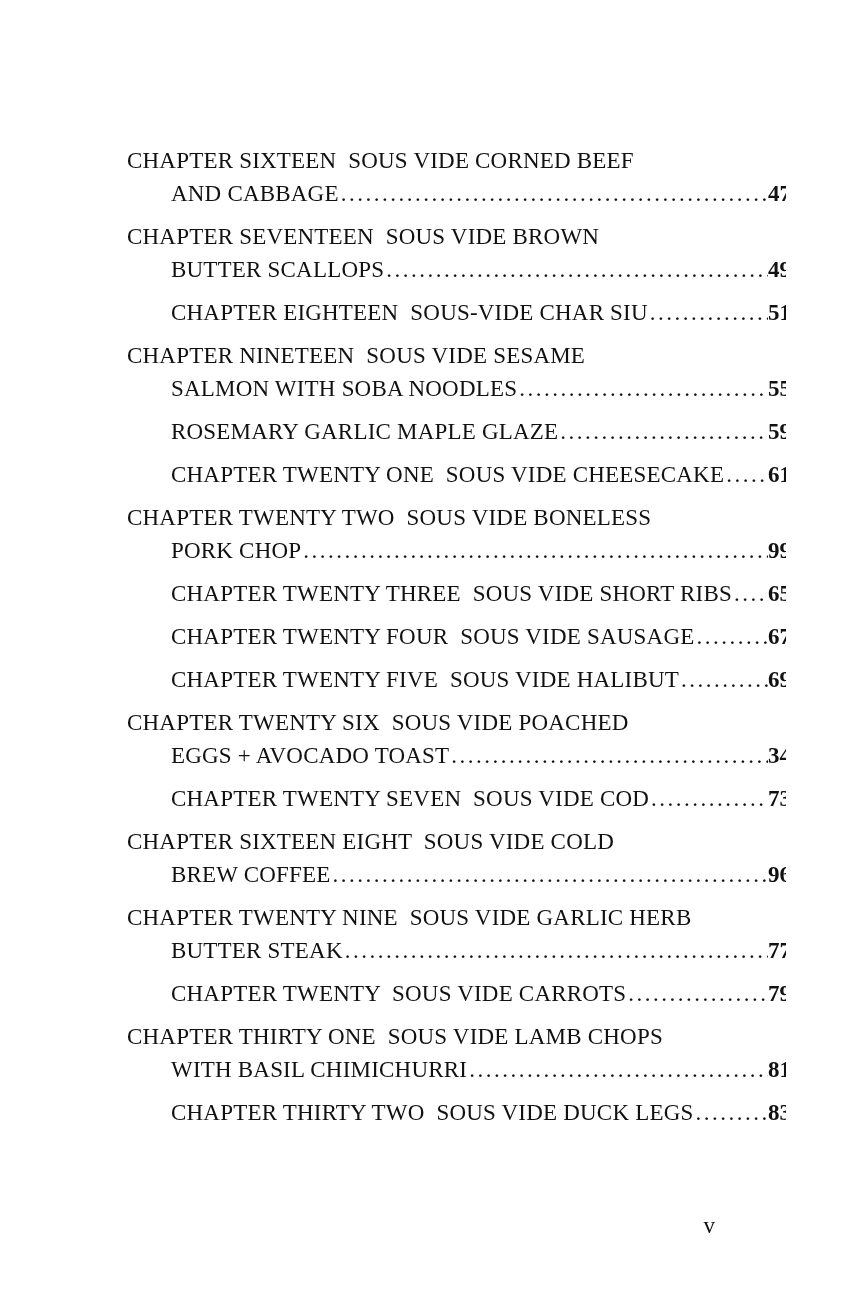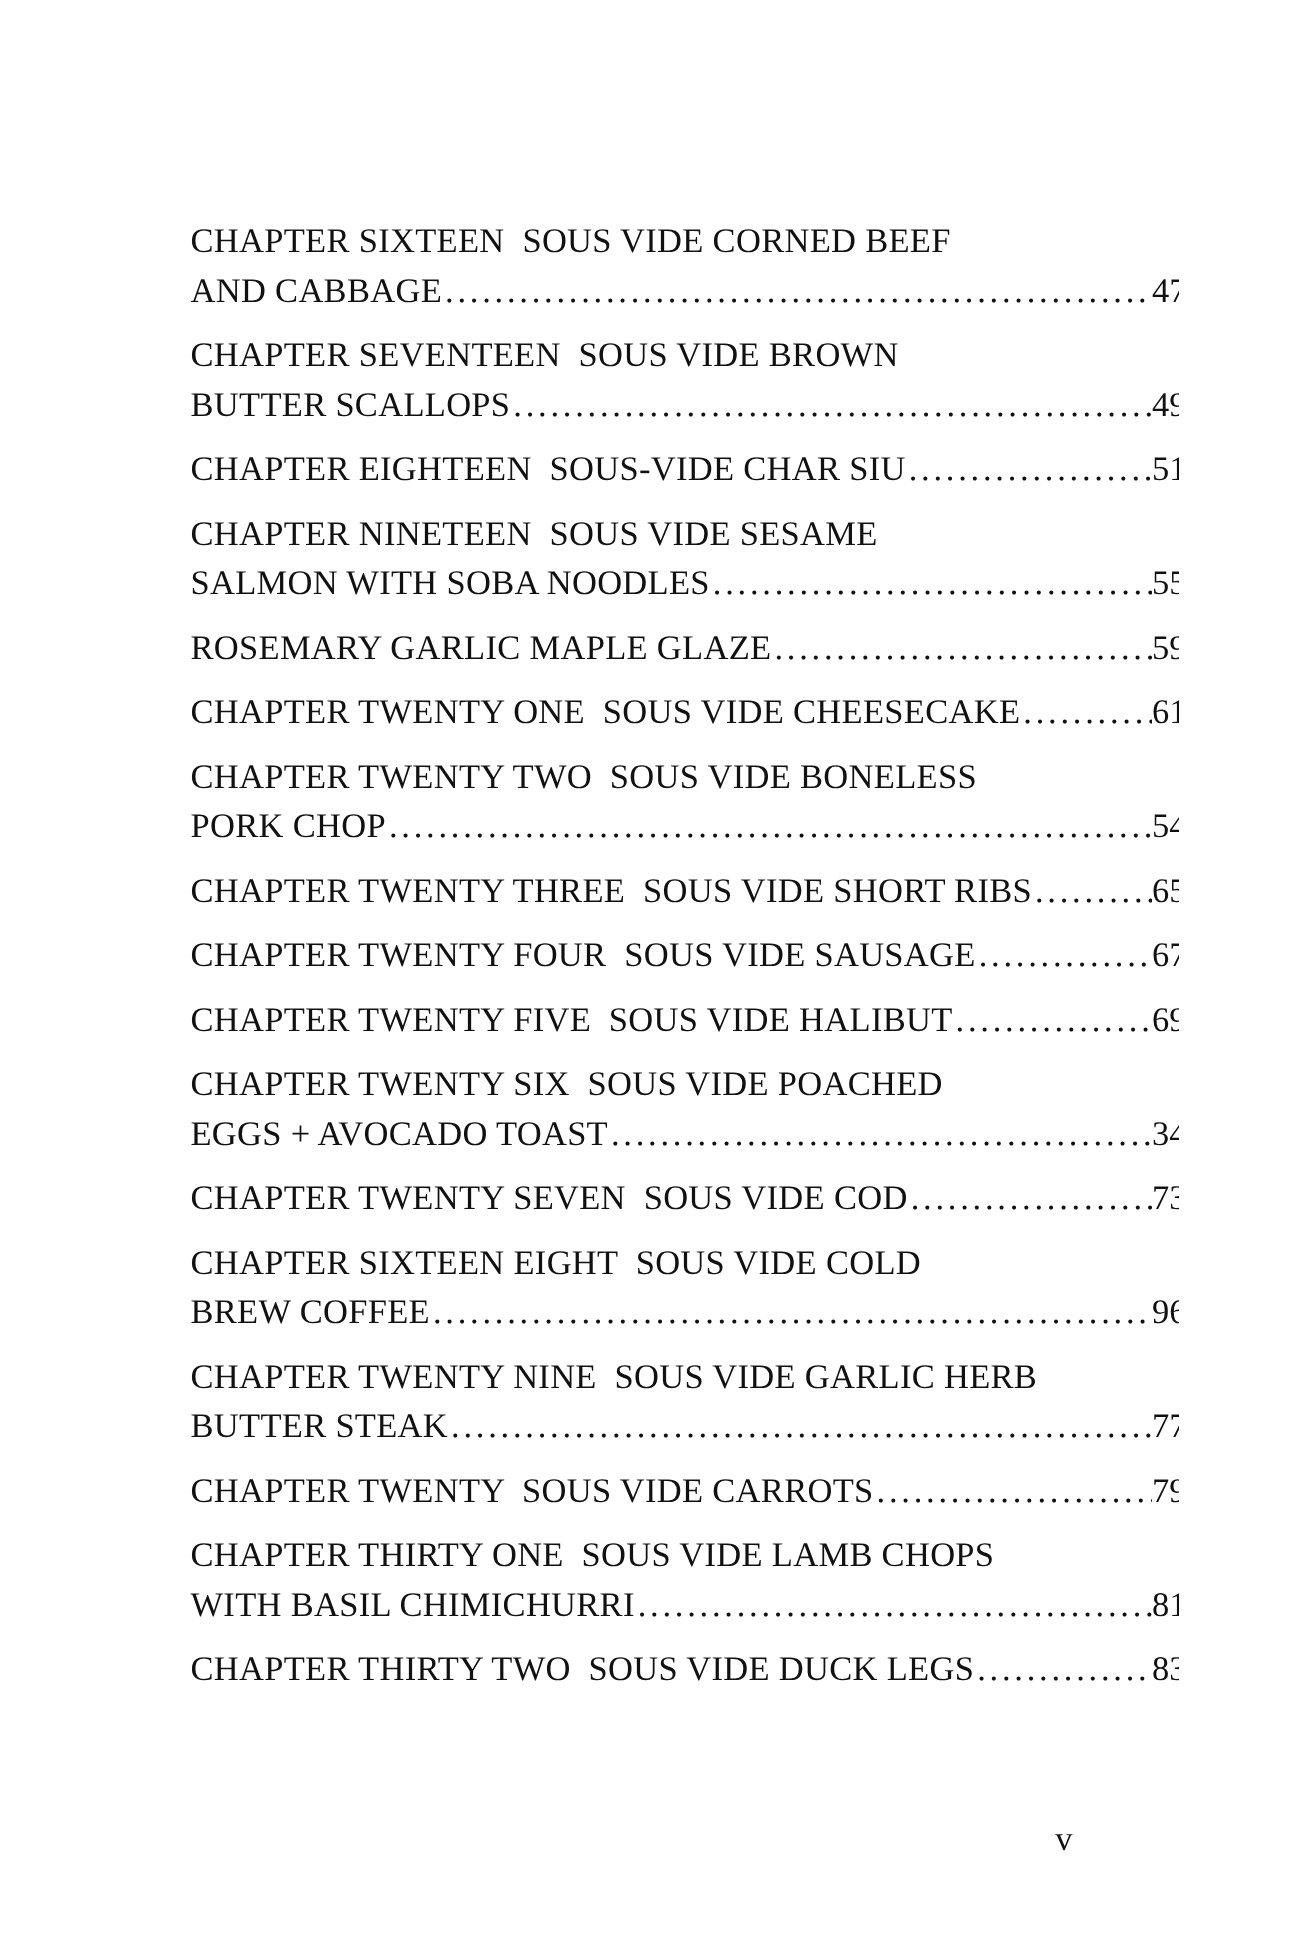--- a/index.html
+++ b/index.html
@@ -28,40 +28,42 @@
     line-height: 33px;
     cursor: pointer;
   }
   .toc-line {
     white-space: pre;
     letter-spacing: 0.2px;
   }
   .toc-lastline {
     display: flex;
     align-items: flex-start;
+    margin-left: 44px;
   }
   .toc-text {
     white-space: pre;
     letter-spacing: 0.2px;
     flex: 0 0 auto;
   }
   .leader {
     flex: 1 1 auto;
     overflow: hidden;
     white-space: nowrap;
     letter-spacing: 2.5px;
     padding: 0 3px 0 2px;
     min-width: 12px;
   }
   .leader::after {
     content: "........................................................................................................................";
   }
   .pg {
     flex: 0 0 auto;
     text-align: right;
+    font-weight: bold;
   }
   .folio {
     position: absolute;
     top: 1212px;
     right: 71px;
     font-size: 23px;
     line-height: 28px;
   }
 </style>
 </head>
@@ -112,21 +114,21 @@
           <span class="toc-text">CHAPTER TWENTY ONE  SOUS VIDE CHEESECAKE</span>
           <span class="leader"></span>
           <span class="pg">61</span>
         </div>
       </div>
       <div class="toc-entry">
         <div class="toc-line">CHAPTER TWENTY TWO  SOUS VIDE BONELESS</div>
         <div class="toc-lastline">
           <span class="toc-text">PORK CHOP</span>
           <span class="leader"></span>
-          <span class="pg">54</span>
+          <span class="pg">99</span>
         </div>
       </div>
       <div class="toc-entry">
         <div class="toc-lastline">
           <span class="toc-text">CHAPTER TWENTY THREE  SOUS VIDE SHORT RIBS</span>
           <span class="leader"></span>
           <span class="pg">65</span>
         </div>
       </div>
       <div class="toc-entry">

